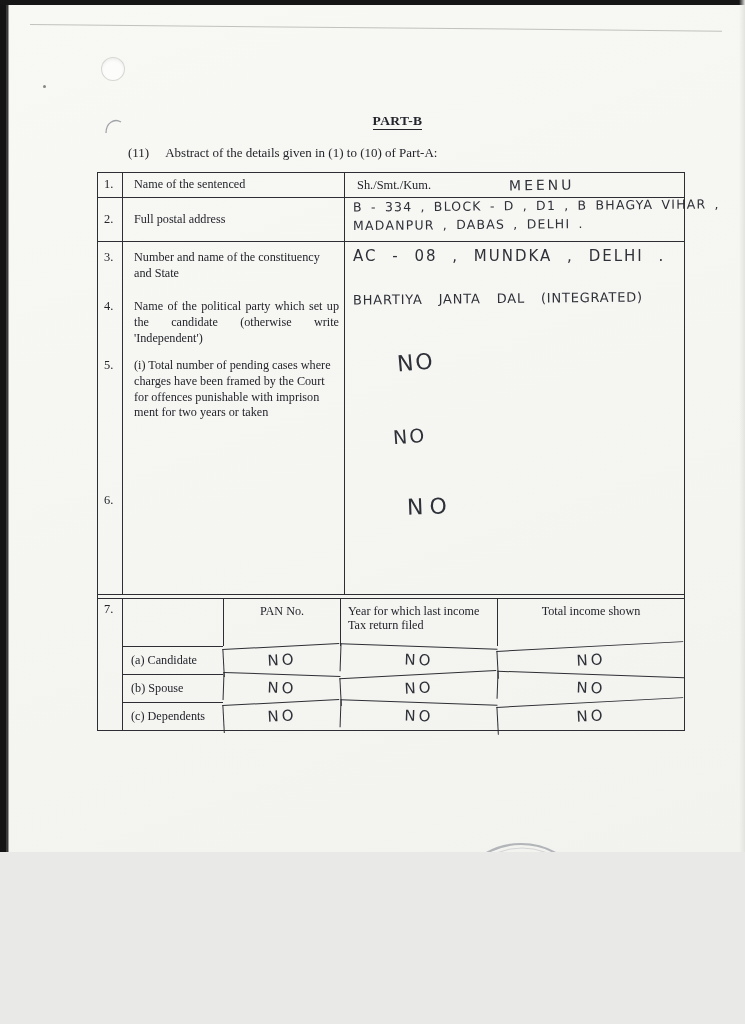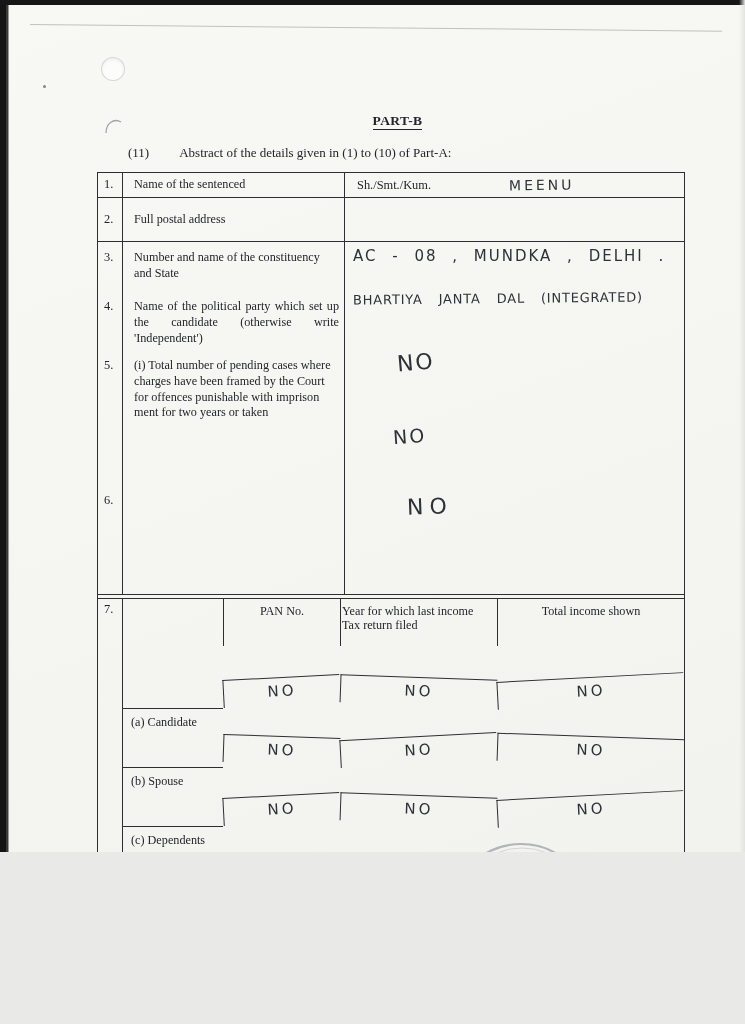--- a/index.html
+++ b/index.html
@@ -18,21 +18,21 @@
   .hole-punch { position:absolute; left:101px; top:57px; width:24px; height:24px; border-radius:50%;
     background:#fcfcfa; border:1px solid rgba(120,120,115,.28); box-shadow: inset 0 2px 3px rgba(0,0,0,.05); }
   .speck { position:absolute; width:3px; height:3px; background:#4a4a4a; border-radius:50%; opacity:.65; }
   .pen-mark { position:absolute; left:103px; top:115px; }
 
   
   .page-title { position:absolute; left:50px; right:0; top:113px; text-align:center;
     font-weight:bold; font-size:13.5px; letter-spacing:.4px; }
   .page-title span { border-bottom:1.4px solid #23252b; padding-bottom:1px; }
   .item11 { position:absolute; left:128px; top:145px; font-size:13px; }
-  .item11 .no { margin-right:30px; }
+  .item11 .no { margin-right:16px; }
 
   
   .tbl { position:absolute; left:97px; top:172px; width:588px; border:1.6px solid #2c2e33; }
   .tr { display:flex; border-bottom:1.4px solid #2c2e33; }
   .td { position:relative; }
   .num { width:25px; border-right:1.4px solid #2c2e33; font-size:12.4px; padding:4px 0 0 6px; }
   .lab { width:222px; border-right:1.4px solid #2c2e33; font-size:12.2px; line-height:15.5px; padding:4px 5px 2px 11px; }
   .val { flex:1; position:relative; }
   .r1 { height:25px; }
   .r1 .lab, .r1 .num { padding-top:4px; }
@@ -48,25 +48,25 @@
   .bigrow .num div, .bigrow .lab p, .bigrow .val .hw { position:absolute; }
   .bigrow .num div { left:6px; font-size:12.4px; }
   .bigrow .lab { padding:0; }
   .bigrow .lab p { left:11px; right:5px; font-size:12.2px; line-height:15.8px; }
   .just { text-align:justify; }
 
   .r7 { display:flex; border-top:1.3px solid #2c2e33; margin-top:2.5px; }
   .r7-num { width:25px; border-right:1.4px solid #2c2e33; font-size:12.4px; padding:3px 0 0 6px; }
   .r7-table { flex:1; display:grid; grid-template-columns:100px 117px 157px 1fr; }
   .r7-table > div { border-left:1.4px solid #2c2e33; }
-  .r7-table > div:nth-child(4n+1) { border-left:none;margin-top:31px; }
+  .r7-table > div:nth-child(4n+1) { border-left:none; }
   .r7-table > .body { border-top:1.4px solid #2c2e33; height:28px; }
   .r7-h { height:47px; font-size:12.2px; line-height:14.5px; padding-top:5px; }
   .hc { text-align:center; }
-  .hl { padding-left:1px; padding-right:16px; }
+  .hl { padding-left:7px; padding-right:16px; }
   .r7-lab { font-size:12.2px; padding:6px 0 0 8px; }
 
   
   .hw { font-family:"DejaVu Sans", sans-serif; color:#2e3138; white-space:nowrap; }
   .hw-meenu { font-size:14px; letter-spacing:3px; margin-left:78px; transform:rotate(-1deg); }
   .hw-addr { position:absolute; left:8px; font-size:12.5px; letter-spacing:1.2px; word-spacing:3px; transform:rotate(-.5deg); }
   .hw-addr.l1 { top:0px; }
   .hw-addr.l2 { top:19px; }
   .hw-r3 { left:8px; top:5px; font-size:15px; letter-spacing:2px; word-spacing:8px; }
   .hw-r4 { left:8px; top:49px; font-size:13px; letter-spacing:.8px; word-spacing:11px; transform:rotate(-.6deg); }
@@ -113,20 +113,24 @@
       <div class="td lab">Name of the sentenced</div>
       <div class="td val r1-val">
         <span class="prefix">Sh./Smt./Kum.</span>
         <span class="hw hw-meenu">MEENU</span>
       </div>
     </div>
 
     <div class="tr r2">
       <div class="td num">2.</div>
       <div class="td lab">Full postal address</div>
+      <div class="td val">
+        <span class="hw hw-addr l1">B - 334 , BLOCK - D , D1 , B BHAGYA VIHAR ,</span>
+        <span class="hw hw-addr l2">MADANPUR , DABAS , DELHI .</span>
+      </div>
     </div>
 
     <div class="bigrow">
       <div class="td num">
         <div style="top:8px">3.</div>
         <div style="top:57px">4.</div>
         <div style="top:116px">5.</div>
         <div style="top:251px">6.</div>
       </div>
       <div class="td lab">

